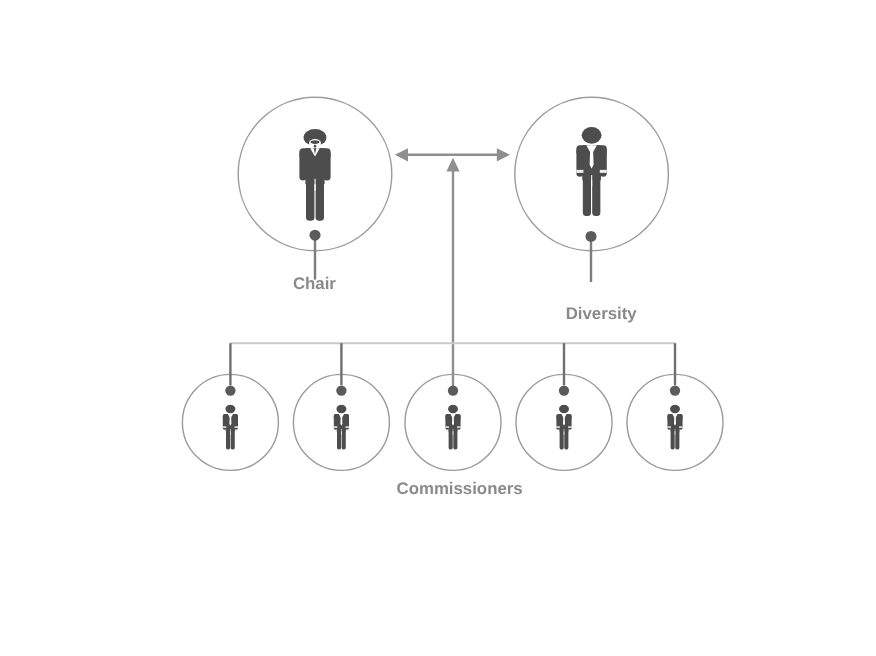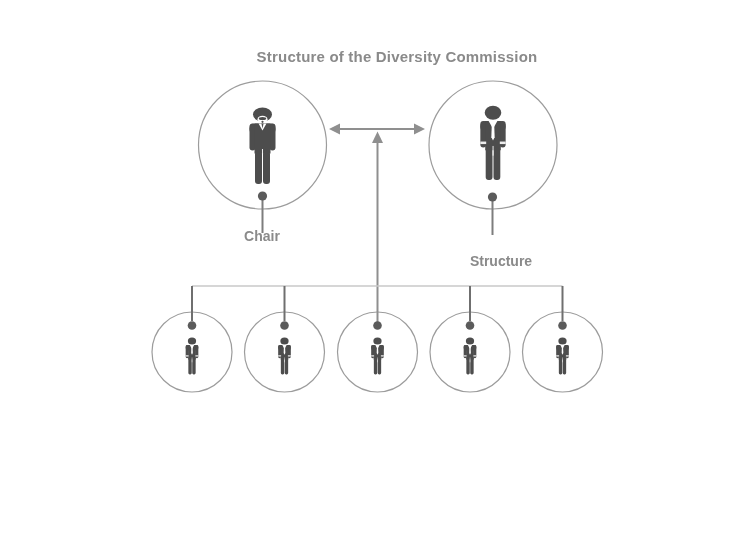--- a/index.html
+++ b/index.html
@@ -115,19 +115,19 @@
     <use href="#man-beard" x="239.5" y="107" width="46" height="78"></use>
     <use href="#man-tie" x="470" y="105" width="46" height="76"></use>
 
     <use href="#man-tie" x="180.5" y="337" width="23" height="38"></use>
     <use href="#man-tie" x="273" y="337" width="23" height="38"></use>
     <use href="#man-tie" x="366" y="337" width="23" height="38"></use>
     <use href="#man-tie" x="458.5" y="337" width="23" height="38"></use>
     <use href="#man-tie" x="551" y="337" width="23" height="38"></use>
   </svg>
 
-  <div class="lbl title" style="left:397px;top:48px;">Structure of the Diversity Commission</div>
 
   <div class="lbl node-lbl" style="left:262px;top:228px;">Chair</div>
 
-  <div class="lbl node-lbl" style="left:501px;top:253px;">Structure</div>
+  <div class="lbl node-lbl" style="left:501px;top:253px;">Diversity</div>
 
+  <div class="lbl node-lbl" style="left:383px;top:399px;">Commissioners</div>
 </div>
 
 </body></html>

